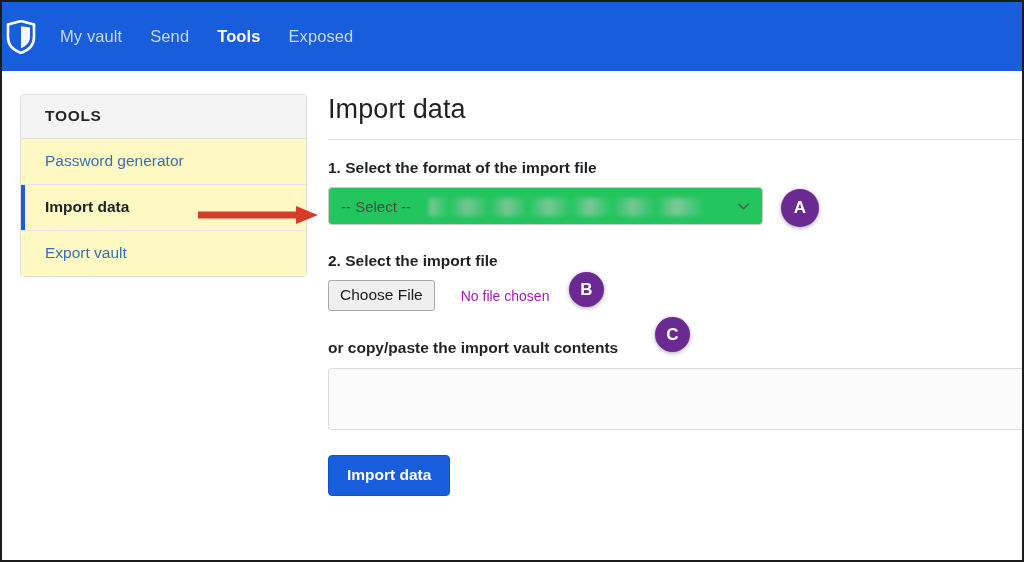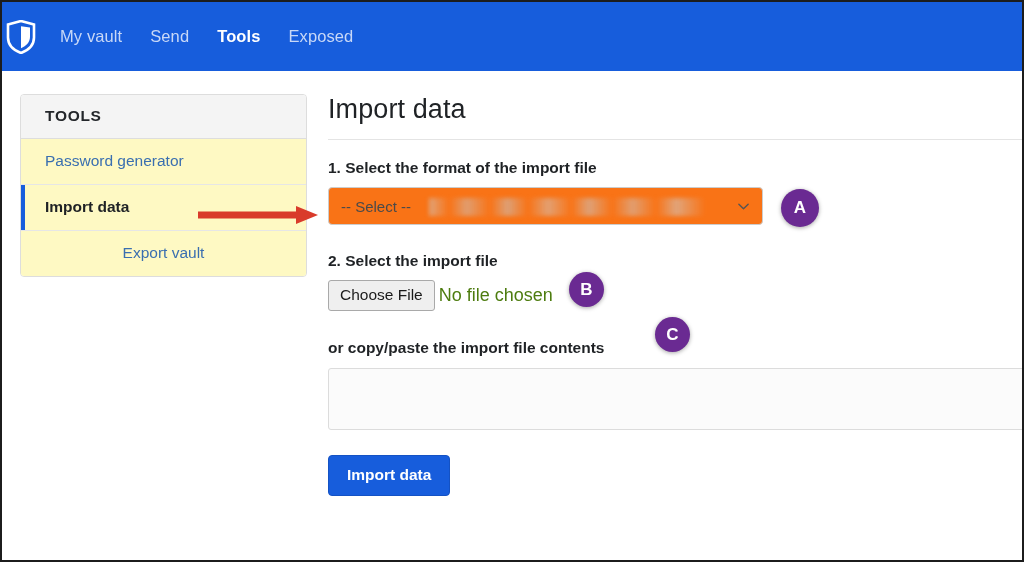--- a/index.html
+++ b/index.html
@@ -85,21 +85,21 @@
   }
   .card-item {
     position: relative;
     border-bottom: 1px solid #e6e6e6;
     padding: 13px 24px 14px 24px;
     font-size: 15.5px;
     color: #3a6fb0;
     cursor: pointer;
     background: #fef9c3;
   }
-  .card-item:last-child { border-bottom: none; text-align: center; }
+  .card-item:last-child { border-bottom: none; }
   .card-item.active {
     color: #1f2225;
     font-weight: bold;
   }
   .card-item.active::before {
     content: "";
     position: absolute;
     left: 0; top: 0; bottom: 0;
     width: 4px;
     background: #175ddc;
@@ -130,21 +130,21 @@
     font-weight: bold;
     color: #1f2225;
     margin-bottom: 10px;
   }
 
   
   #format-select {
     position: relative;
     width: 435px;
     height: 38px;
-    background: #f97316;
+    background: #22c55e;
     border: 1px solid #cccccc;
     border-radius: 4px;
     display: flex;
     align-items: center;
     padding: 0 12px;
     cursor: pointer;
   }
   #format-select-value {
     font-size: 15px;
     color: #4a4a4a;
@@ -182,23 +182,23 @@
     background: #efefef;
     border: 1px solid #a9a9a9;
     border-radius: 3px;
     padding: 5px 11px 6px 11px;
     font-size: 15.5px;
     color: #1b1b1b;
     font-family: "Liberation Sans", sans-serif;
     cursor: pointer;
   }
   #no-file-text {
-    font-size: 18px;
-    color: #4d7c0f;
-    margin-left: 4px;
+    font-size: 14px;
+    color: #a21caf;
+    margin-left: 26px;
   }
 
   #paste-label {
     font-size: 15.5px;
     font-weight: bold;
     color: #1f2225;
     margin-top: 28px;
     margin-bottom: 11px;
   }
 
@@ -299,21 +299,21 @@
         </svg>
       </div>
 
       <div class="step-label" style="margin-top:27px;">2. Select the import file</div>
 
       <div id="file-row">
         <button id="choose-file-btn">Choose File</button>
         <span id="no-file-text">No file chosen</span>
       </div>
 
-      <div id="paste-label">or copy/paste the import file contents</div>
+      <div id="paste-label">or copy/paste the import vault contents</div>
 
       <textarea id="import-textarea" placeholder="" style=""></textarea>
 
       <div>
         <button id="import-btn">Import data</button>
       </div>
 
     </main>
   </div>
 

